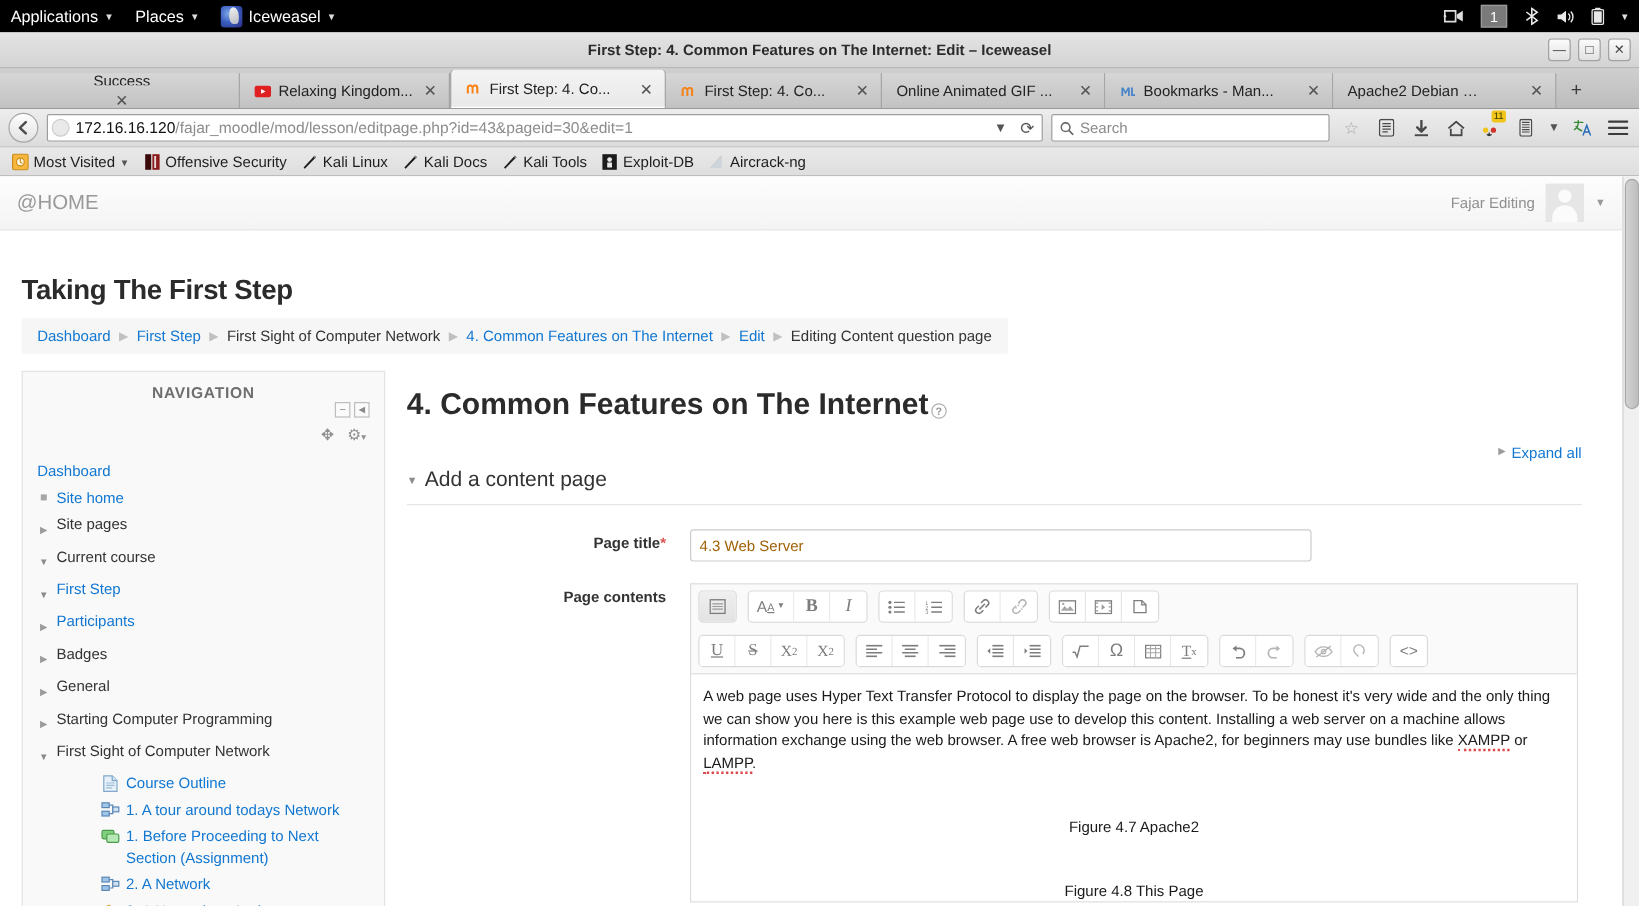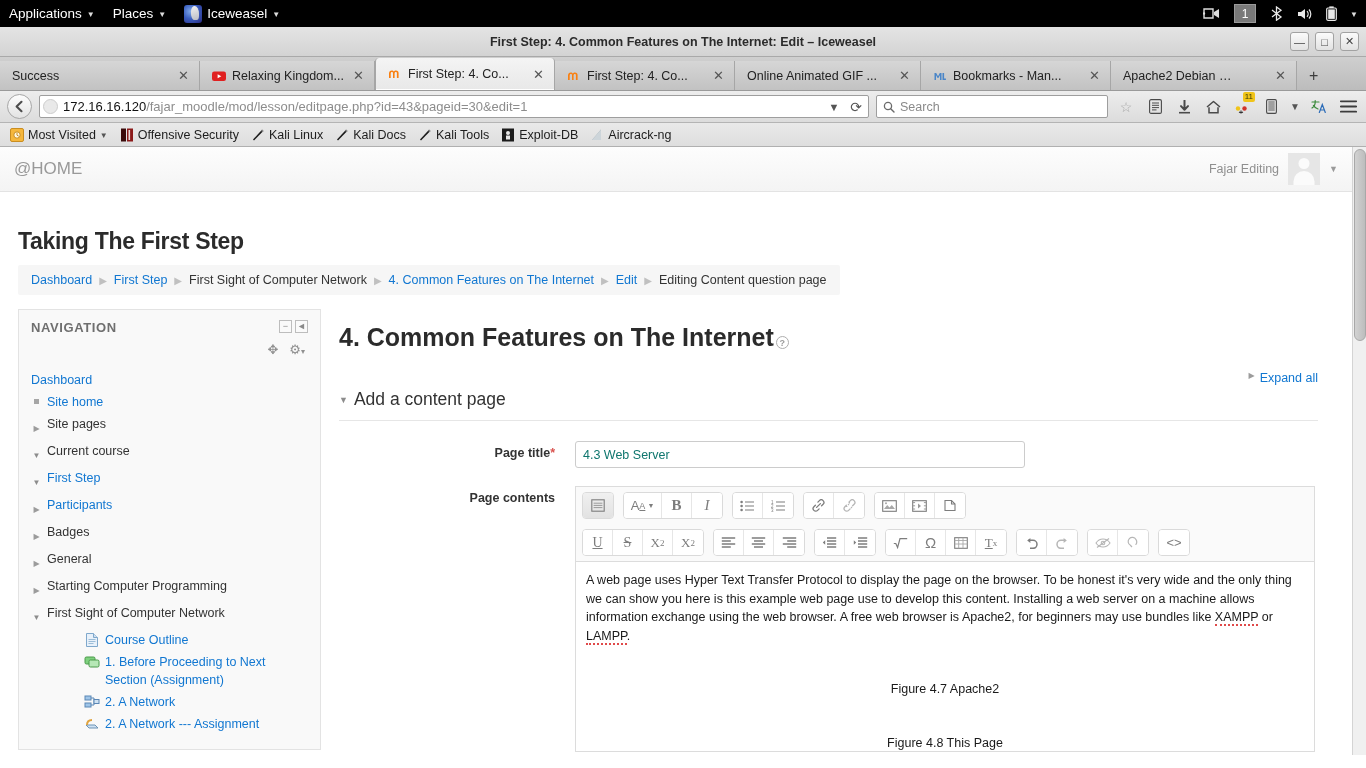--- a/index.html
+++ b/index.html
@@ -185,21 +185,21 @@
 
   #cols { display: flex; align-items: flex-start; gap: 18px; }
 
   
   #sidebar {
     width: 303px; flex: 0 0 303px;
     border: 1px solid #e3e3e3; background: #f9f9f9;
     padding: 10px 12px 14px 12px;
     min-height: 440px;
   }
-  #nav-head { display: flex; align-items: flex-start; }
+  #nav-head { display: flex; align-items: center; flex-direction: column; }
   #nav-title { font-size: 13px; font-weight: bold; color: #6f6f6f; letter-spacing: 0.6px; }
   #nav-head-icons { margin-left: auto; display: flex; gap: 3px; }
   .sq-btn {
     width: 13px; height: 13px; border: 1px solid #bdbdbd; background: #fafafa;
     display:flex; align-items:center; justify-content:center; font-size:9px; color:#8a8a8a; line-height:1;
   }
   #nav-tools { display: flex; justify-content: flex-end; gap: 11px; margin: 7px 3px 12px 0; color: #909090; font-size: 13px; }
   .navlist { list-style: none; margin: 0; padding: 0; font-size: 12.5px; }
   .navlist li { display: flex; align-items: flex-start; gap: 5px; padding: 2px 0; line-height: 18px; }
   .navlist a { color: #1177d1; text-decoration: none; }
@@ -233,22 +233,22 @@
     border-bottom: 1px solid #e6e6e6; margin-bottom: 20px;
   }
   .tri-down { color: #8c8c8c; font-size: 9px; }
   .formrow { display: flex; margin-bottom: 18px; }
   .flabel {
     width: 236px; flex: 0 0 236px; text-align: right; padding-right: 20px;
     font-size: 12.5px; font-weight: bold; color: #333; padding-top: 5px;
   }
   .req { color: #d9534f; }
   #pagetitle-input {
-    width: 450px; height: 27px; border: 1px solid #cccccc; border-radius: 3px;
-    padding: 0 7px; font-size: 12.5px; color: #0f766e; background: #fff;
+    width: 518px; height: 27px; border: 1px solid #cccccc; border-radius: 3px;
+    padding: 0 7px; font-size: 12.5px; color: #a16207; background: #fff;
     font-family: "Liberation Sans", sans-serif;
   }
   #editor-wrap { width: 740px; border: 1px solid #dcdcdc; background: #fafafa; }
   .tbrow { display: flex; align-items: center; gap: 9px; padding: 5px 6px; }
   .tgroup { display: flex; border: 1px solid #dadada; border-radius: 4px; background: #fff; overflow: hidden; }
   .tbtn {
     width: 30px; height: 25px; display: flex; align-items: center; justify-content: center;
     font-size: 13px; color: #7d7d7d; border-right: 1px solid #e6e6e6; background: #fff;
   }
   .tgroup .tbtn:last-child { border-right: none; }
@@ -326,21 +326,21 @@
 <div id="titlebar">
   <div id="window-title">First Step: 4. Common Features on The Internet: Edit – Iceweasel</div>
   <div id="win-buttons">
     <div class="win-btn">—</div>
     <div class="win-btn">□</div>
     <div class="win-btn">✕</div>
   </div>
 </div>
 
 <div id="tabstrip">
-  <div class="tab" style="min-width:200px;max-width:200px;">
+  <div class="tab" style="min-width:200px;max-width:200px;flex-direction:column;">
     <span class="tab-label">Success</span>
     <span class="tab-close">✕</span>
   </div>
   <div class="tab" style="min-width:175px;max-width:175px;">
     <svg class="favicon" viewBox="0 0 14 14">
         <rect x="0" y="2.5" width="14" height="9.5" rx="2.2" fill="#e02020"></rect>
         <path d="M5.6 5.2l3.7 2-3.7 2z" fill="#fff"></path>
       </svg>
     <span class="tab-label">Relaxing Kingdom...</span>
     <span class="tab-close">✕</span>
@@ -589,20 +589,29 @@
             <li style="padding-left:53px;">
               <svg class="li-ico" viewBox="0 0 16 16">
                   <path d="M2.5 1.5h7l4 4v9h-11z" fill="#e8f1fa" stroke="#7fa8cc"></path>
                   <path d="M9.5 1.5v4h4" fill="#cfe0ef" stroke="#7fa8cc"></path>
                   <path d="M4.5 7.5h7M4.5 9.5h7M4.5 11.5h5" stroke="#9cbdd8"></path>
                 </svg>
               <a href="#">Course Outline</a>
             </li>
             <li style="padding-left:53px;">
               <svg class="li-ico" viewBox="0 0 16 16">
+                  <rect x="1" y="2" width="6" height="4" fill="#9fc5e8" stroke="#5b87b5"></rect>
+                  <rect x="1" y="9" width="6" height="4" fill="#9fc5e8" stroke="#5b87b5"></rect>
+                  <path d="M7 4h3v7H7" fill="none" stroke="#5b87b5"></path>
+                  <rect x="10" y="5.5" width="5" height="4" fill="#cfe2f3" stroke="#5b87b5"></rect>
+                </svg>
+              <a href="#">1. A tour around todays Network</a>
+            </li>
+            <li style="padding-left:53px;">
+              <svg class="li-ico" viewBox="0 0 16 16">
                   <rect x="1" y="3" width="10" height="7" rx="1.4" fill="#7fd17f" stroke="#4a9a4a"></rect>
                   <rect x="5" y="6" width="10" height="7" rx="1.4" fill="#b6e8b6" stroke="#4a9a4a"></rect>
                 </svg>
               <a href="#">1. Before Proceeding to Next Section (Assignment)</a>
             </li>
             <li style="padding-left:53px;">
               <svg class="li-ico" viewBox="0 0 16 16">
                   <rect x="1" y="2" width="6" height="4" fill="#9fc5e8" stroke="#5b87b5"></rect>
                   <rect x="1" y="9" width="6" height="4" fill="#9fc5e8" stroke="#5b87b5"></rect>
                   <path d="M7 4h3v7H7" fill="none" stroke="#5b87b5"></path>

